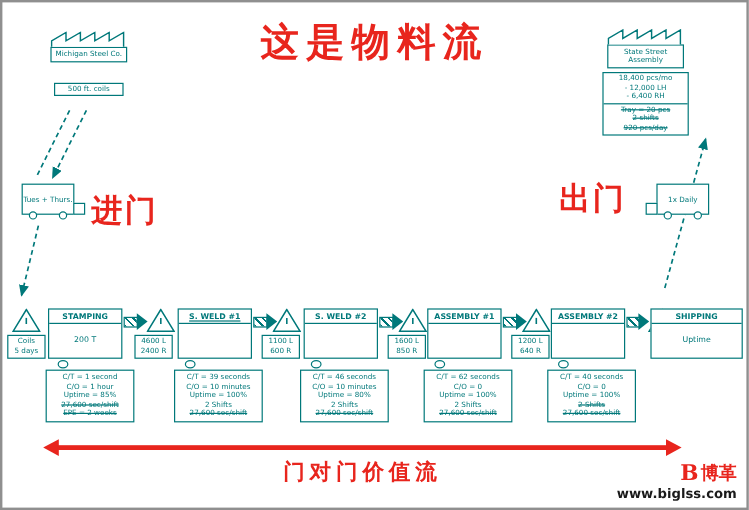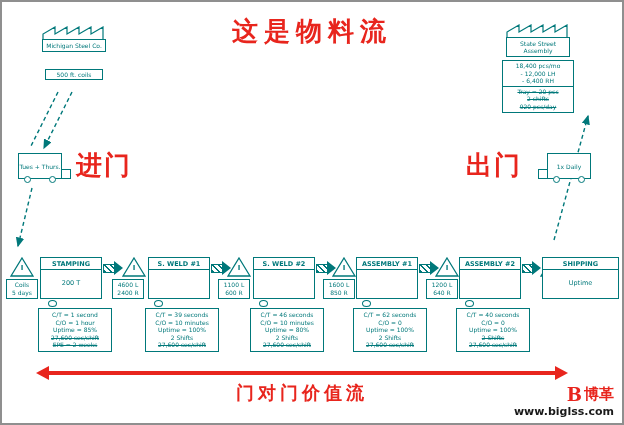--- a/index.html
+++ b/index.html
@@ -3,21 +3,21 @@
 <meta charset="utf-8">
 <title>Value Stream Map</title>
 <style>
   * { margin:0; padding:0; box-sizing:border-box; }
   :root { --teal:#00787a; --red:#e8251d; }
   body { background:#fff; font-family:"DejaVu Sans", sans-serif; }
   .canvas { position:relative; width:624px; height:425px; background:#fff;
             border:2px solid #8f8f8f; overflow:hidden; }
 
   .title { position:absolute; top:12px; left:0; width:100%; text-align:center;
-           color:var(--red); font-weight:bold; font-size:26px; letter-spacing:6px; }
+           color:var(--red); font-weight:bold; font-size:32px; letter-spacing:6px; }
 
   
   .factory { position:absolute; }
   .factory svg { display:block; }
   .factory-body { border:1px solid var(--teal); background:#fff; color:var(--teal);
                   font-size:6px; text-align:center; padding:2px 1px; width:64px; margin-top:-1px; }
   .small-box { position:absolute; border:1px solid var(--teal); background:#fff;
                color:var(--teal); font-size:6px; text-align:center; padding:1px 0; }
 
   
@@ -131,21 +131,21 @@
     <div class="d-line struck">2 shifts</div>
     <div class="d-line struck">920 pcs/day</div>
   </div>
 
   <div class="truck" style="left:16px; top:151px;">
     <span>Tues + Thurs.</span>
     <span class="wheel" style="left:5px;"></span>
     <span class="wheel" style="right:5px;"></span>
     <span class="cab"></span>
   </div>
-  <div class="red-cn" style="left:74px; top:146px;">进门</div>
+  <div class="red-cn" style="left:74px; top:156px;">进门</div>
 
   <div class="truck" style="left:545px; top:151px;">
     <span>1x Daily</span>
     <span class="wheel" style="left:5px;"></span>
     <span class="wheel" style="right:5px;"></span>
     <span class="cab cab-l"></span>
   </div>
   <div class="red-cn" style="left:464px; top:146px;">出门</div>
 
   <div class="tri" style="left:8px;">
@@ -203,21 +203,21 @@
   </div>
   <div class="inv-label" style="left:424px;">
     <div>1200 L</div>
     <div>640 R</div>
   </div>
 
   <div class="process" style="left:38px;">
     <div class="p-title">STAMPING</div>
     <div class="p-detail">200 T</div>
   </div>
-  <div class="process" style="left:146px;">
+  <div class="process" style="left:146px;text-decoration:underline;">
     <div class="p-title">S. WELD #1</div>
     <div class="p-detail"></div>
   </div>
   <div class="process" style="left:251px;">
     <div class="p-title">S. WELD #2</div>
     <div class="p-detail"></div>
   </div>
   <div class="process" style="left:354px;">
     <div class="p-title">ASSEMBLY #1</div>
     <div class="p-detail"></div>

